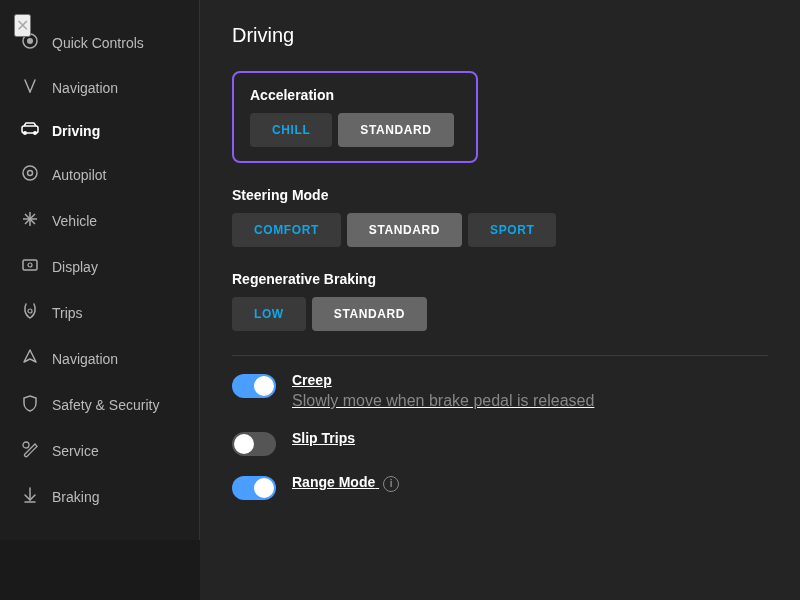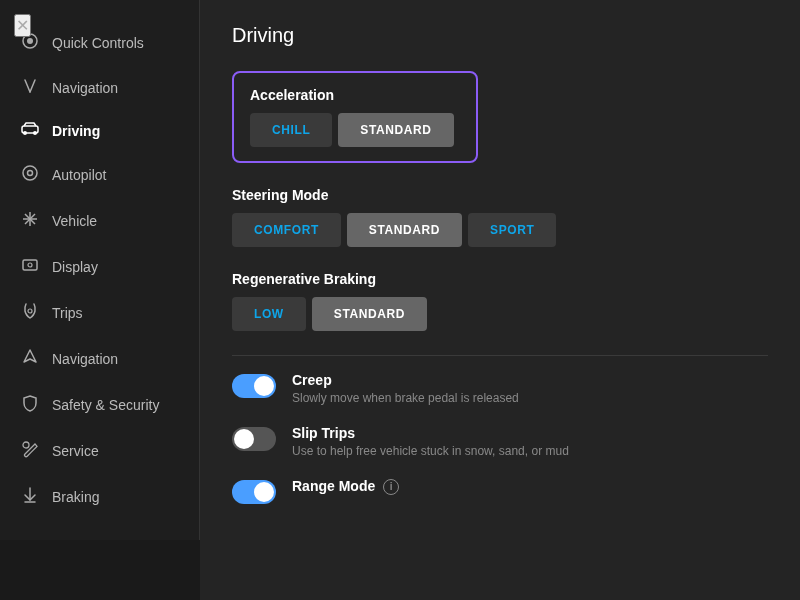--- a/index.html
+++ b/index.html
@@ -148,29 +148,30 @@
       background: #fff;
       top: 2px;
       left: 2px;
       transition: left 0.15s;
     }
     .toggle-track.on .toggle-thumb {
       left: 22px;
     }
     .toggle-label-group {
       flex: 1;
+      text-decoration: underline;
     }
     .toggle-label {
       font-size: 14px;
       font-weight: 600;
       color: #fff;
       margin-bottom: 2px;
     }
     .toggle-sublabel {
-      font-size: 12px;
+      font-size: 16px;
       color: #888;
       line-height: 1.4;
     }
 
     .info-icon {
       display: inline-block;
       width: 16px;
       height: 16px;
       border-radius: 50%;
       border: 1px solid #888;
@@ -340,21 +341,20 @@
   </div>
 
   <div class="toggle-row">
     <div class="toggle-switch">
       <div class="toggle-track">
         <div class="toggle-thumb"></div>
       </div>
     </div>
     <div class="toggle-label-group">
       <div class="toggle-label">Slip Trips</div>
-      <div class="toggle-sublabel">Use to help free vehicle stuck in snow, sand, or mud</div>
     </div>
   </div>
 
   <div class="toggle-row">
     <div class="toggle-switch">
       <div class="toggle-track on">
         <div class="toggle-thumb"></div>
       </div>
     </div>
     <div class="toggle-label-group">

